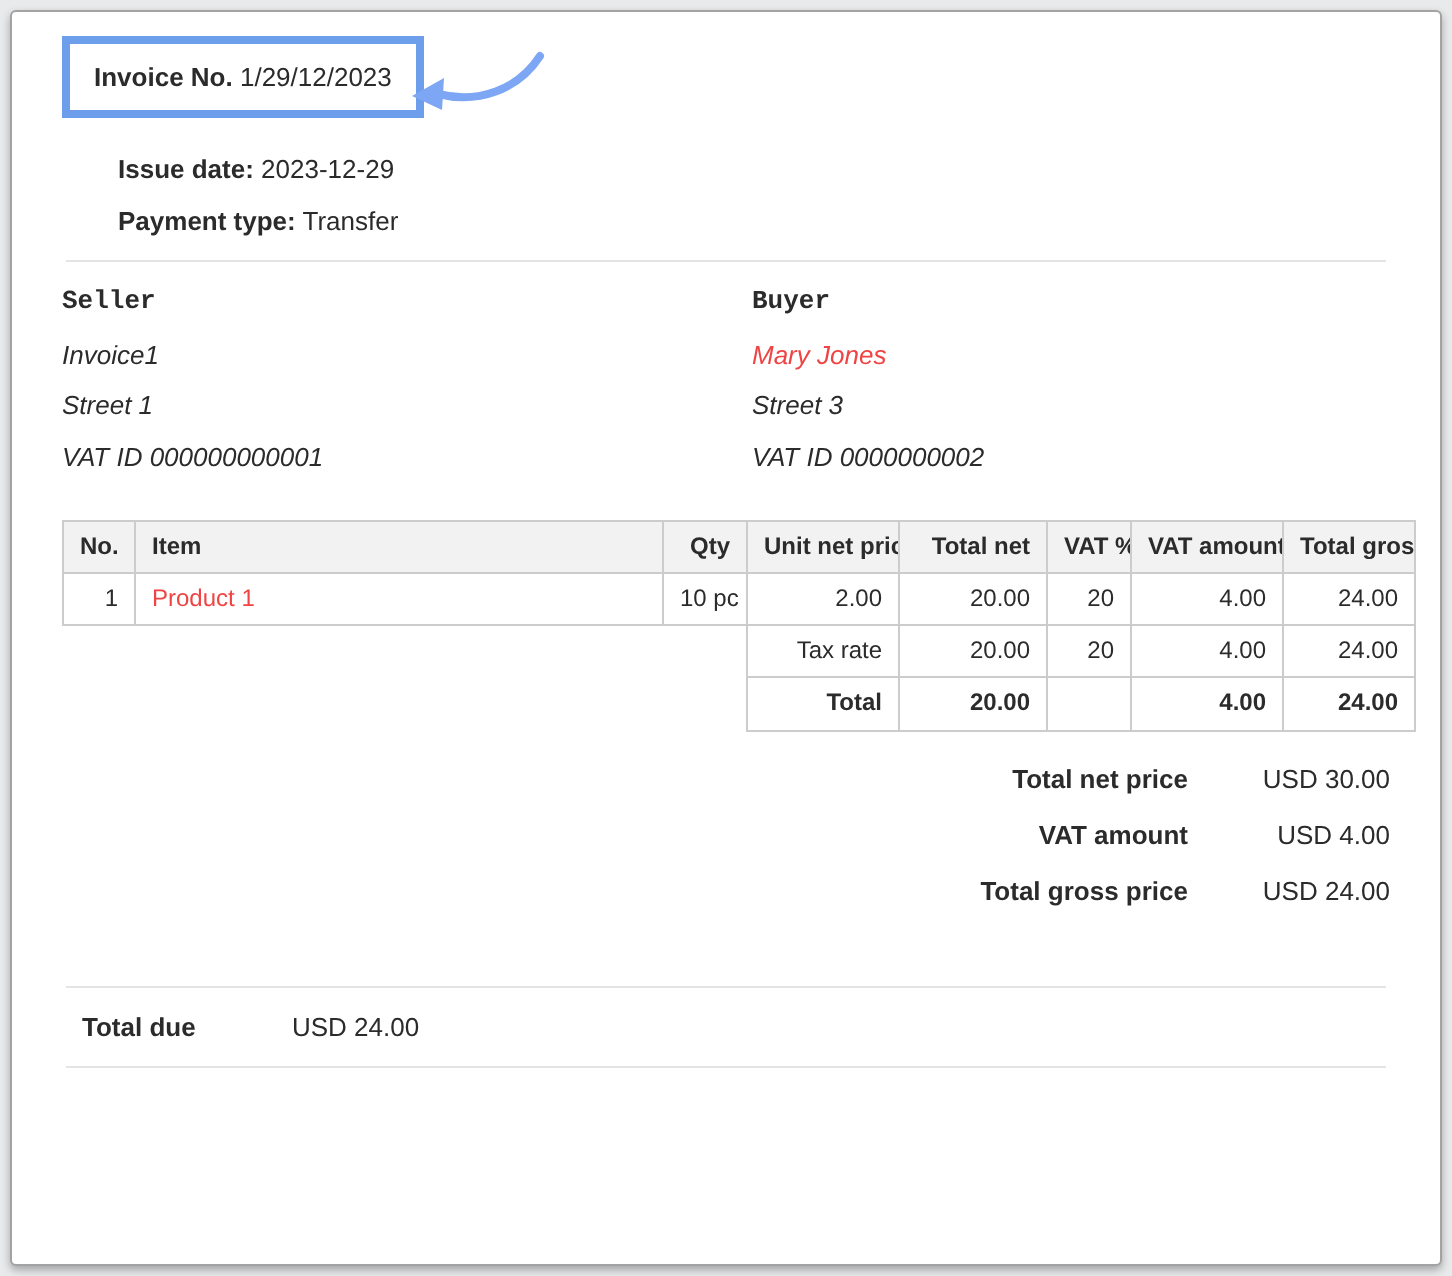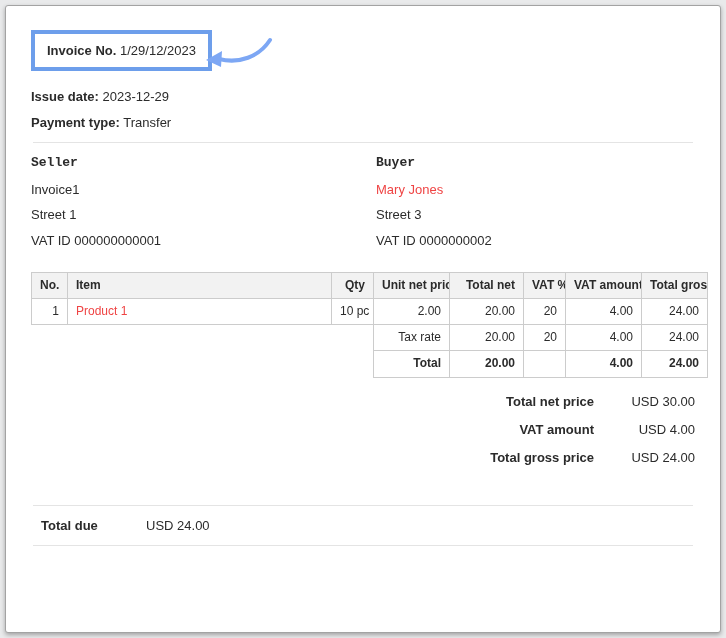--- a/index.html
+++ b/index.html
@@ -12,51 +12,51 @@
     overflow: hidden;
   }
   .card {
     position: absolute;
     left: 5px; top: 5px;
     width: 716px; height: 628px;
     background: #ffffff;
     border: 1px solid #a3a3a3;
     border-radius: 3px;
     box-shadow: 0 2px 4px rgba(0,0,0,0.3);
-    padding: 24px 25px 0 25px;
+    padding: 12px 25px 0 25px;
   }
   
   .invoice-head { position: relative; height: 48px; }
   .invoice-no-box {
     display: inline-block;
     border: 4px solid #6d9eeb;
     padding: 9px 12px;
     background: #fff;
   }
   .invoice-no-box .lbl { font-weight: bold; }
   .arrow-wrap {
     position: absolute;
     left: 172px; top: 5px;
     width: 72px; height: 42px;
   }
   
-  .meta { margin-top: 12px; }
+  .meta { margin-top: 12px; margin-left: 28px; }
   .meta-row { margin-bottom: 13px; line-height: 1; }
   .meta-row .lbl { font-weight: bold; }
   .sep {
     border: none;
     border-top: 1px solid #e4e4e4;
     margin: 12px 2px 0 2px;
   }
   
   .parties { display: flex; margin-top: 12px; }
   .party-col-seller { width: 345px; }
   .party-col-buyer { flex: 1; }
   .party h3 { font-size: 13px; font-weight: bold; margin-bottom: 12px; font-family: Liberation Mono, monospace; }
-  .party .line { margin-bottom: 9px; line-height: 1.25; }
+  .party .line { margin-bottom: 9px; line-height: 1.25; font-style: italic; }
   .bank-block { margin-top: 10px; line-height: 1.35; }
   a.link { color: #ef4444; text-decoration: none; cursor: pointer; }
   
   .items { margin-top: 14px; }
   table { border-collapse: collapse; width: 676px; table-layout: fixed; font-size: 12px; }
   th, td { border: 1px solid #cccccc; padding: 6px 8px; line-height: 1.1; overflow: hidden; white-space: nowrap; }
   th { background: #f2f2f2; font-weight: bold; text-align: left; }
   th.num, td.num { text-align: right; }
   td.blank { border: none; background: transparent; }
   tr.total-row td { font-weight: bold; }

